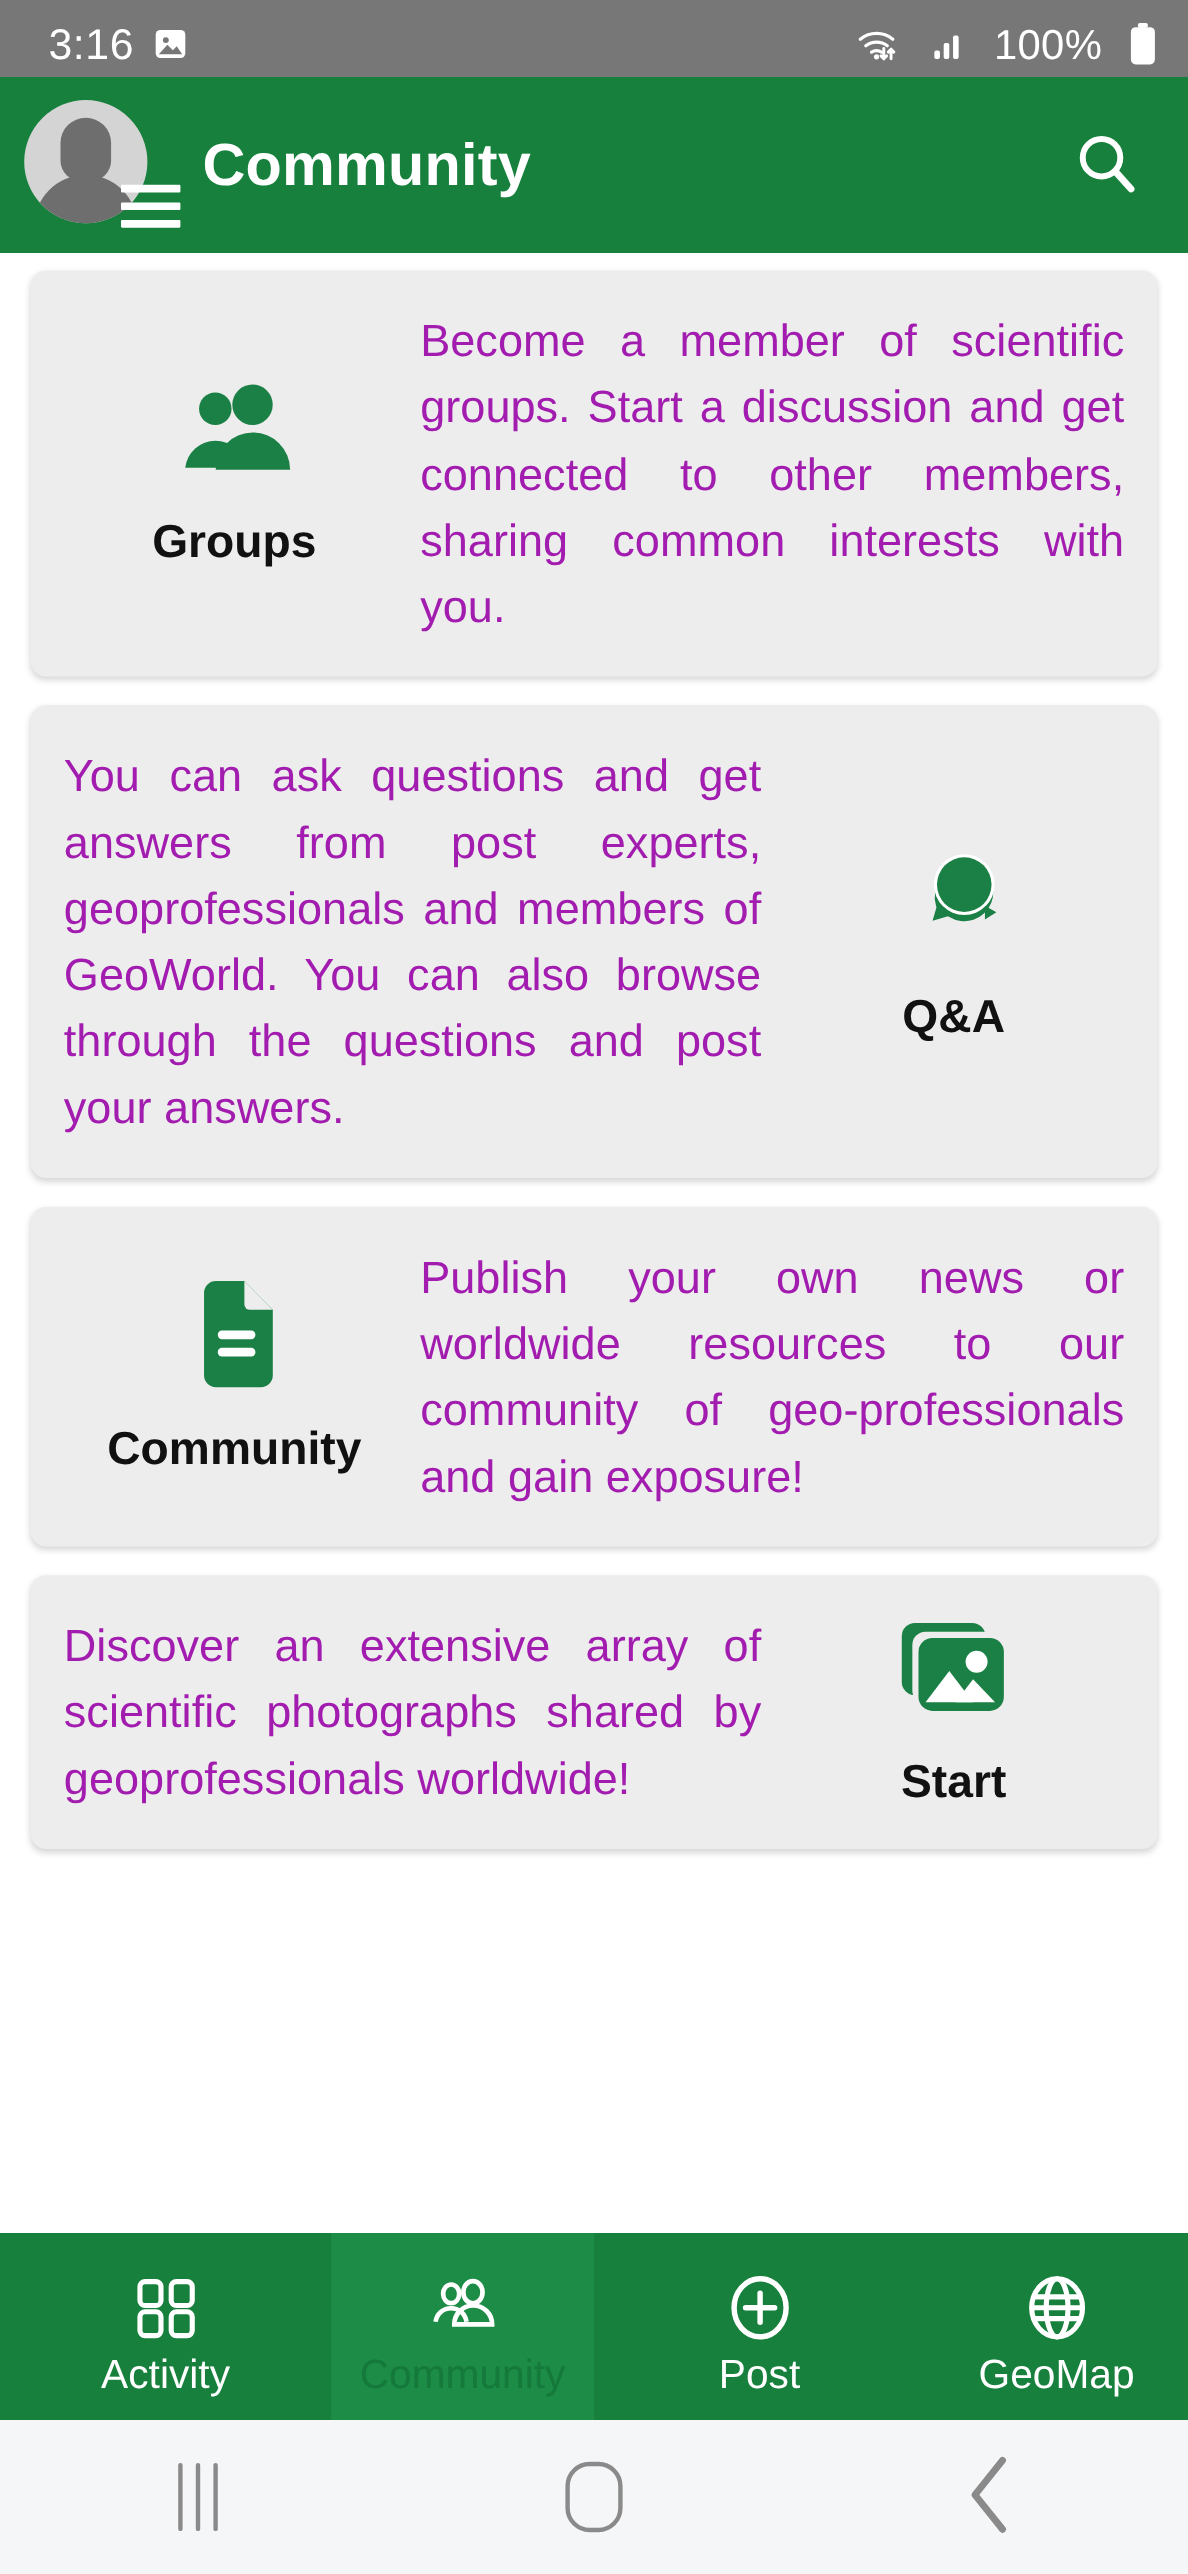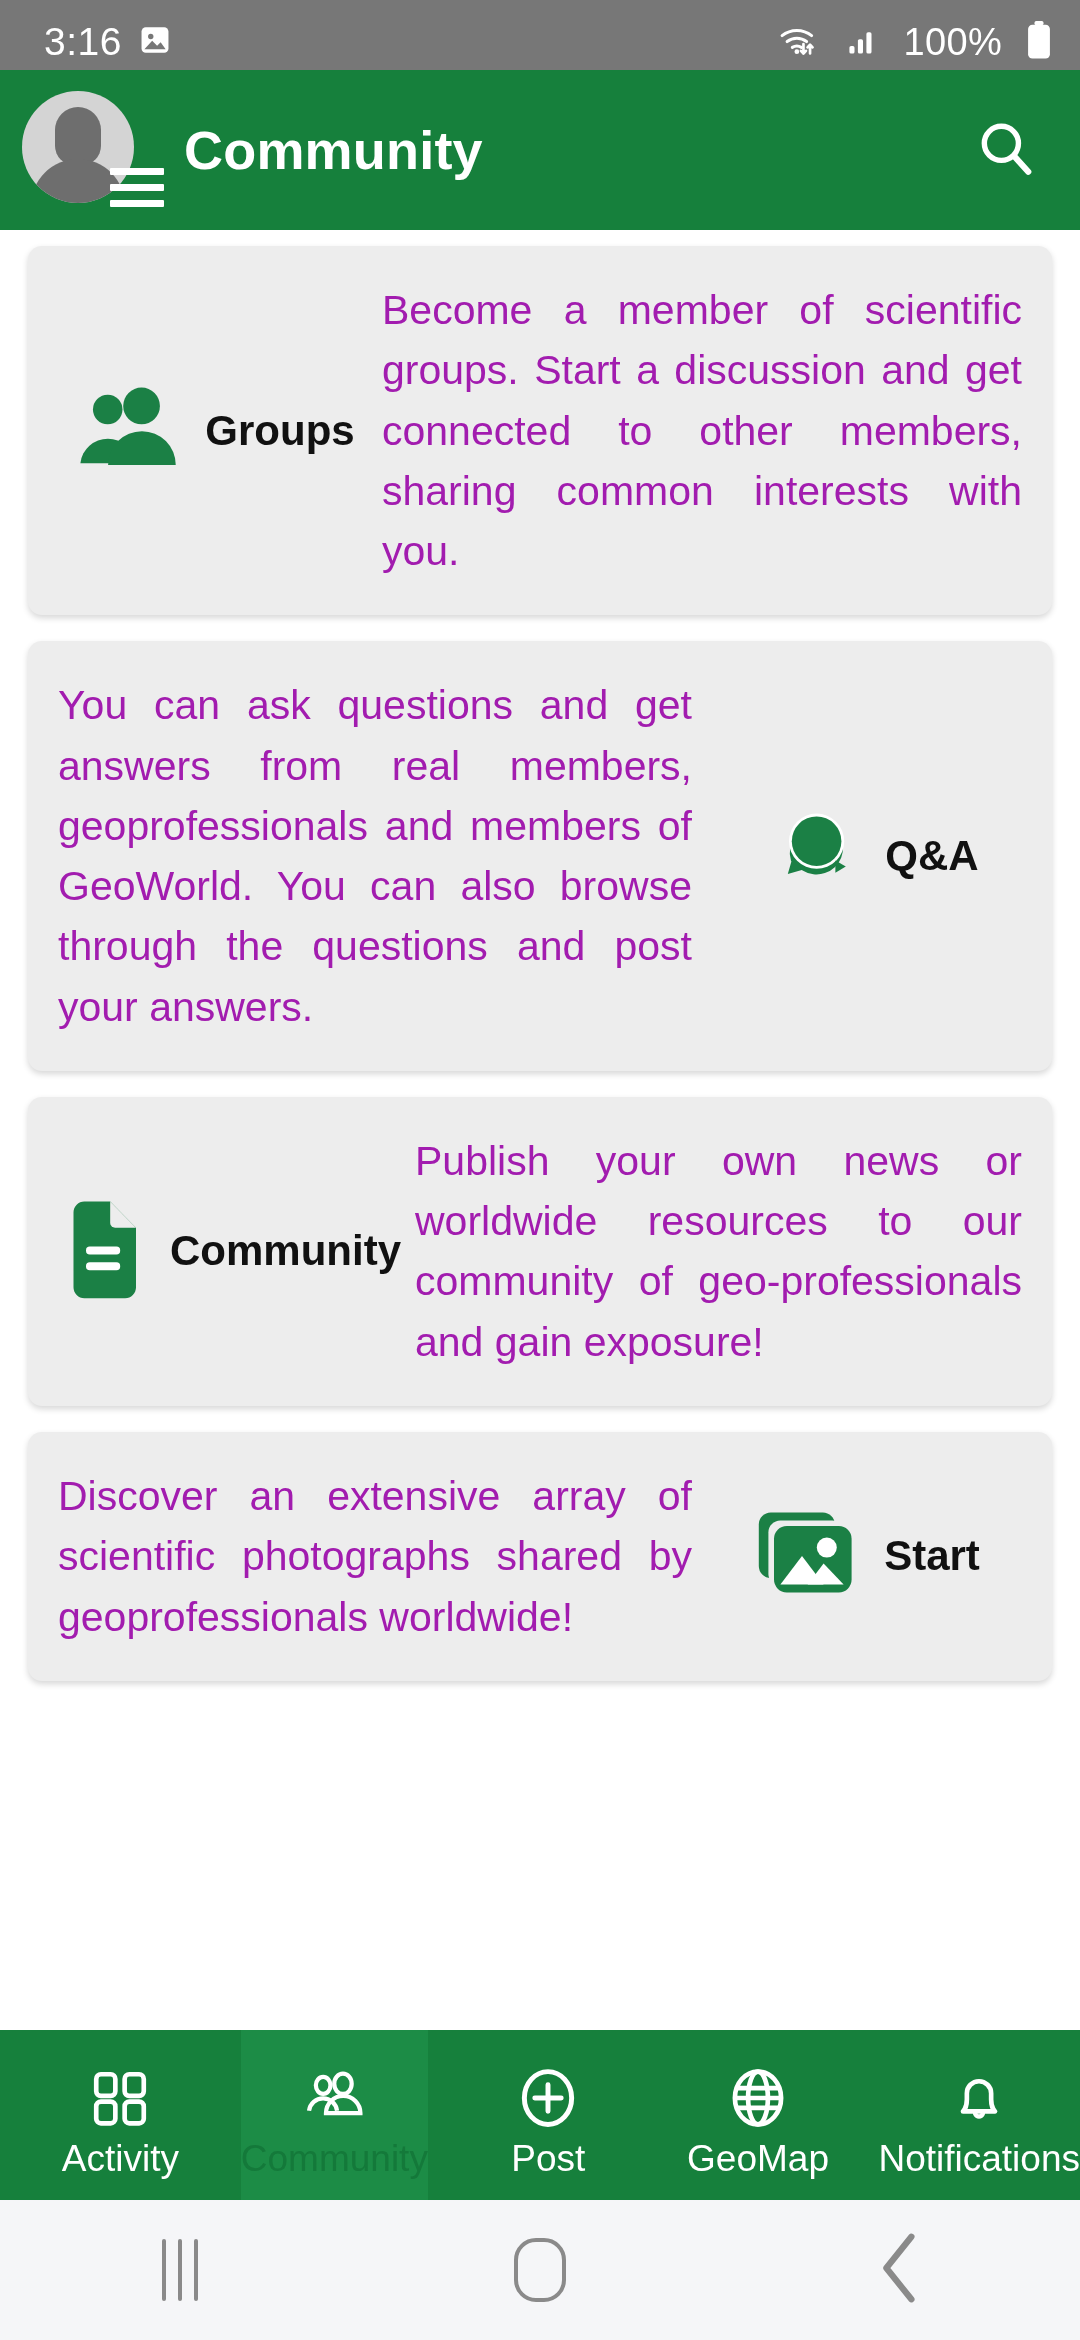--- a/index.html
+++ b/index.html
@@ -57,21 +57,21 @@
     position:absolute; top:230px; left:0; width:1080px; height:1800px;
     background:#ffffff; padding:16px 28px 0 28px; overflow:hidden;
   }
   .card{
     background:#ededed; border-radius:14px;
     box-shadow:0 3px 6px rgba(0,0,0,.16);
     display:flex; align-items:center;
     padding:34px 30px; margin-bottom:26px;
   }
   .card-icon{
-    flex:0 0 310px; display:flex; 
+    flex:0 0 310px; display:flex; flex-direction:column;
     align-items:center; justify-content:center; gap:26px;
   }
   .card-icon .label{ font-size:42px; font-weight:bold; color:#111111; }
   .card-text{
     flex:1 1 auto; font-size:41px; line-height:1.47; color:#a21caf;
     text-align:justify; text-justify:inter-word; hyphens:none;
   }
   .card-text.left-side{ padding-right:20px; }
   .card-text.right-side{ padding-left:14px; }
 
@@ -180,21 +180,21 @@
             <circle cx="19.6" cy="5.6" r="5.1" fill="#1B8045"></circle>
             <path d="M10.3 22 a9.4 9.4 0 0 1 18.8 0 Z" fill="#1B8045"></path>
           </svg>
         </span>
         <span class="label">Groups</span>
       </div>
       <div class="card-text right-side">Become a member of scientific groups. Start a discussion and get connected to other members, sharing common interests with you.</div>
     </div>
 
     <div class="card">
-      <div class="card-text left-side">You can ask questions and get answers from real members, geoprofessionals and members of GeoWorld. You can also browse through the questions and post your answers.</div>
+      <div class="card-text left-side">You can ask questions and get answers from post experts, geoprofessionals and members of GeoWorld. You can also browse through the questions and post your answers.</div>
       <div class="card-icon">
         <span>
           <svg width="104" height="104" viewBox="0 0 26 26" aria-hidden="true">
             <path d="M8.8 11.5 a6.6 6.6 0 1 1 3.1 5.6 l-0.2 -0.1 l-3.5 1.0 l0.9 -3.1 l-0.1 -0.2 a6.5 6.5 0 0 1 -0.2 -3.2 Z" fill="#1B8045"></path>
             <circle cx="15.4" cy="9.8" r="6.9" fill="#ffffff"></circle>
             <circle cx="15.4" cy="9.8" r="6.2" fill="#1B8045"></circle>
             <path d="M20.1 14.6 l2.6 1.5 l-2.6 1.6 Z" fill="#1B8045"></path>
           </svg>
         </span>
         <span class="label">Q&amp;A</span>
@@ -281,29 +281,20 @@
           <g fill="none" stroke="#ffffff" stroke-width="1.7">
             <ellipse cx="12" cy="12" rx="8.4" ry="9.6"></ellipse>
             <ellipse cx="12" cy="12" rx="3.6" ry="9.6"></ellipse>
             <path d="M3.8 8.4 H20.2 M3.0 12 H21.0 M3.8 15.6 H20.2"></path>
           </g>
         </svg>
       </span>
       <span class="tab-label">GeoMap</span>
     </div>
 
-    <div class="tab">
-      <span class="tab-ico">
-        <svg width="62" height="64" viewBox="0 0 24 24" aria-hidden="true">
-          <path d="M5.8 17.2 c0 0 1.5 -1.4 1.5 -4.6 v-2.4 a4.7 4.7 0 0 1 9.4 0 v2.4 c0 3.2 1.5 4.6 1.5 4.6 Z" fill="none" stroke="#ffffff" stroke-width="1.8" stroke-linejoin="round"></path>
-          <path d="M10.5 18.1 a1.8 2.4 0 0 0 3.0 0" fill="none" stroke="#ffffff" stroke-width="1.7" stroke-linecap="round"></path>
-        </svg>
-      </span>
-      <span class="tab-label">Notifications</span>
-    </div>
 
   </div>
 
   <div class="navbar">
     <div class="nav-btn">
       <span class="recents">
         <i></i>
         <i></i>
         <i></i>
       </span>

